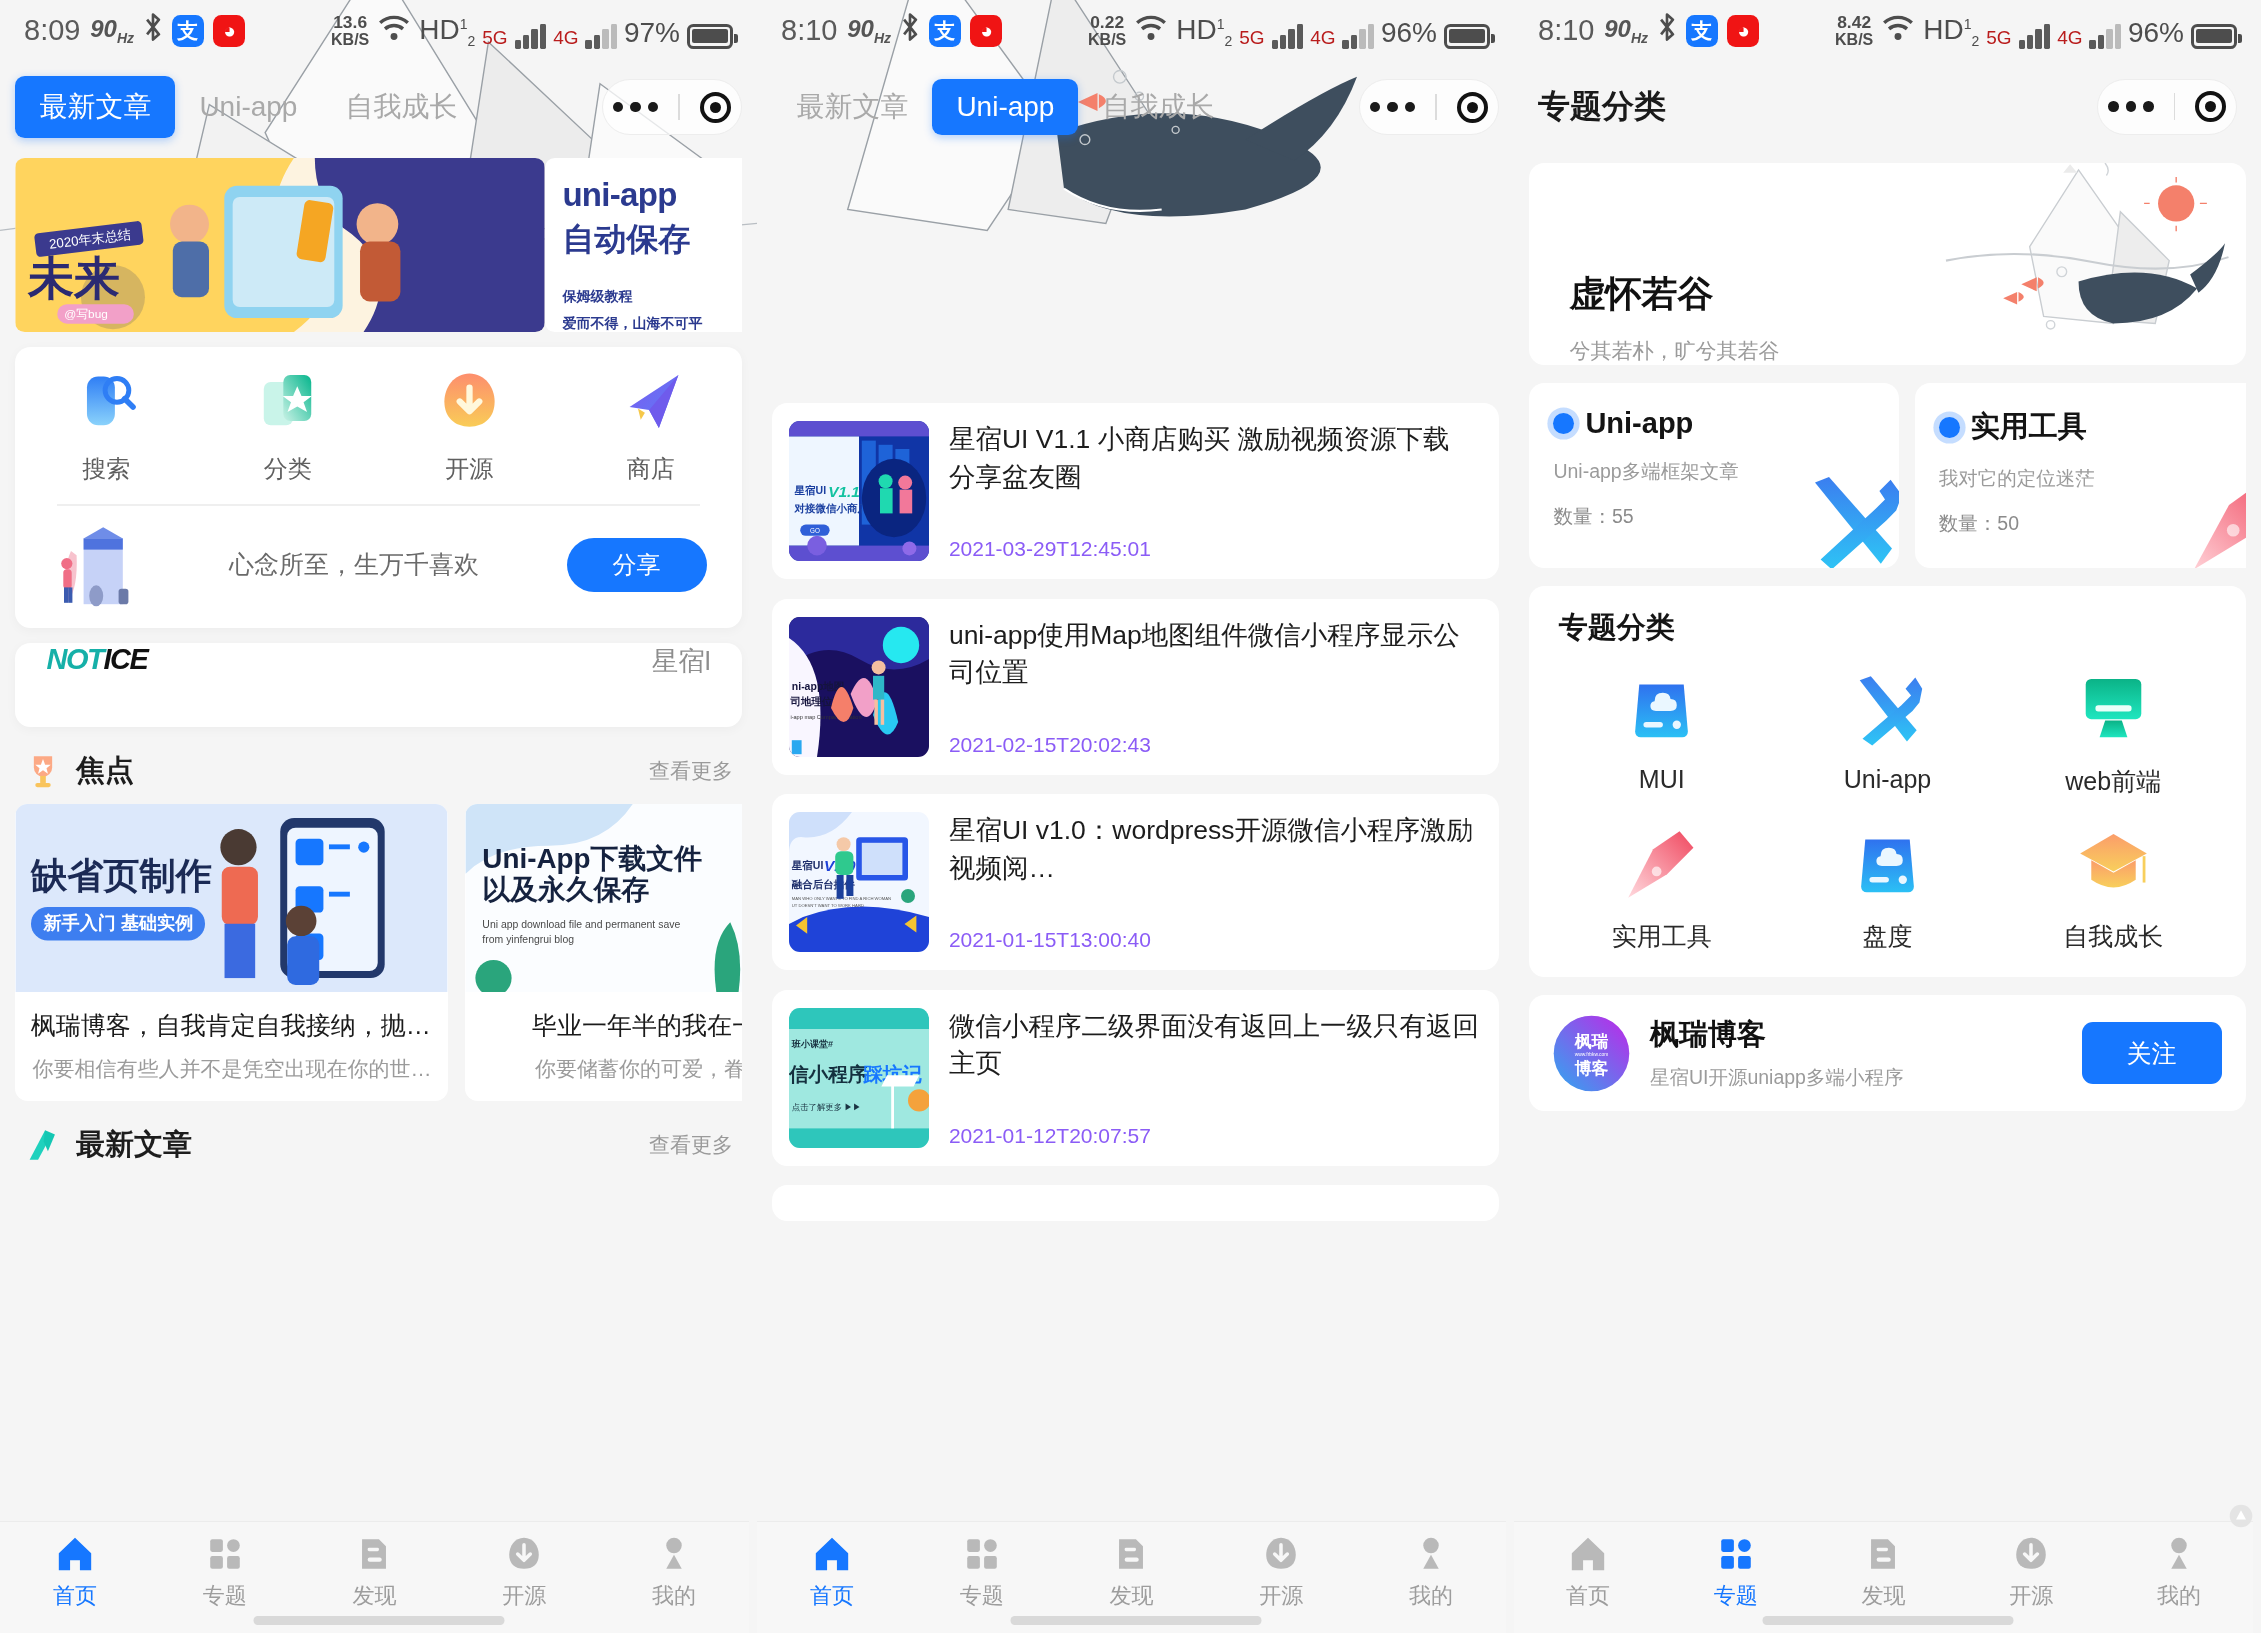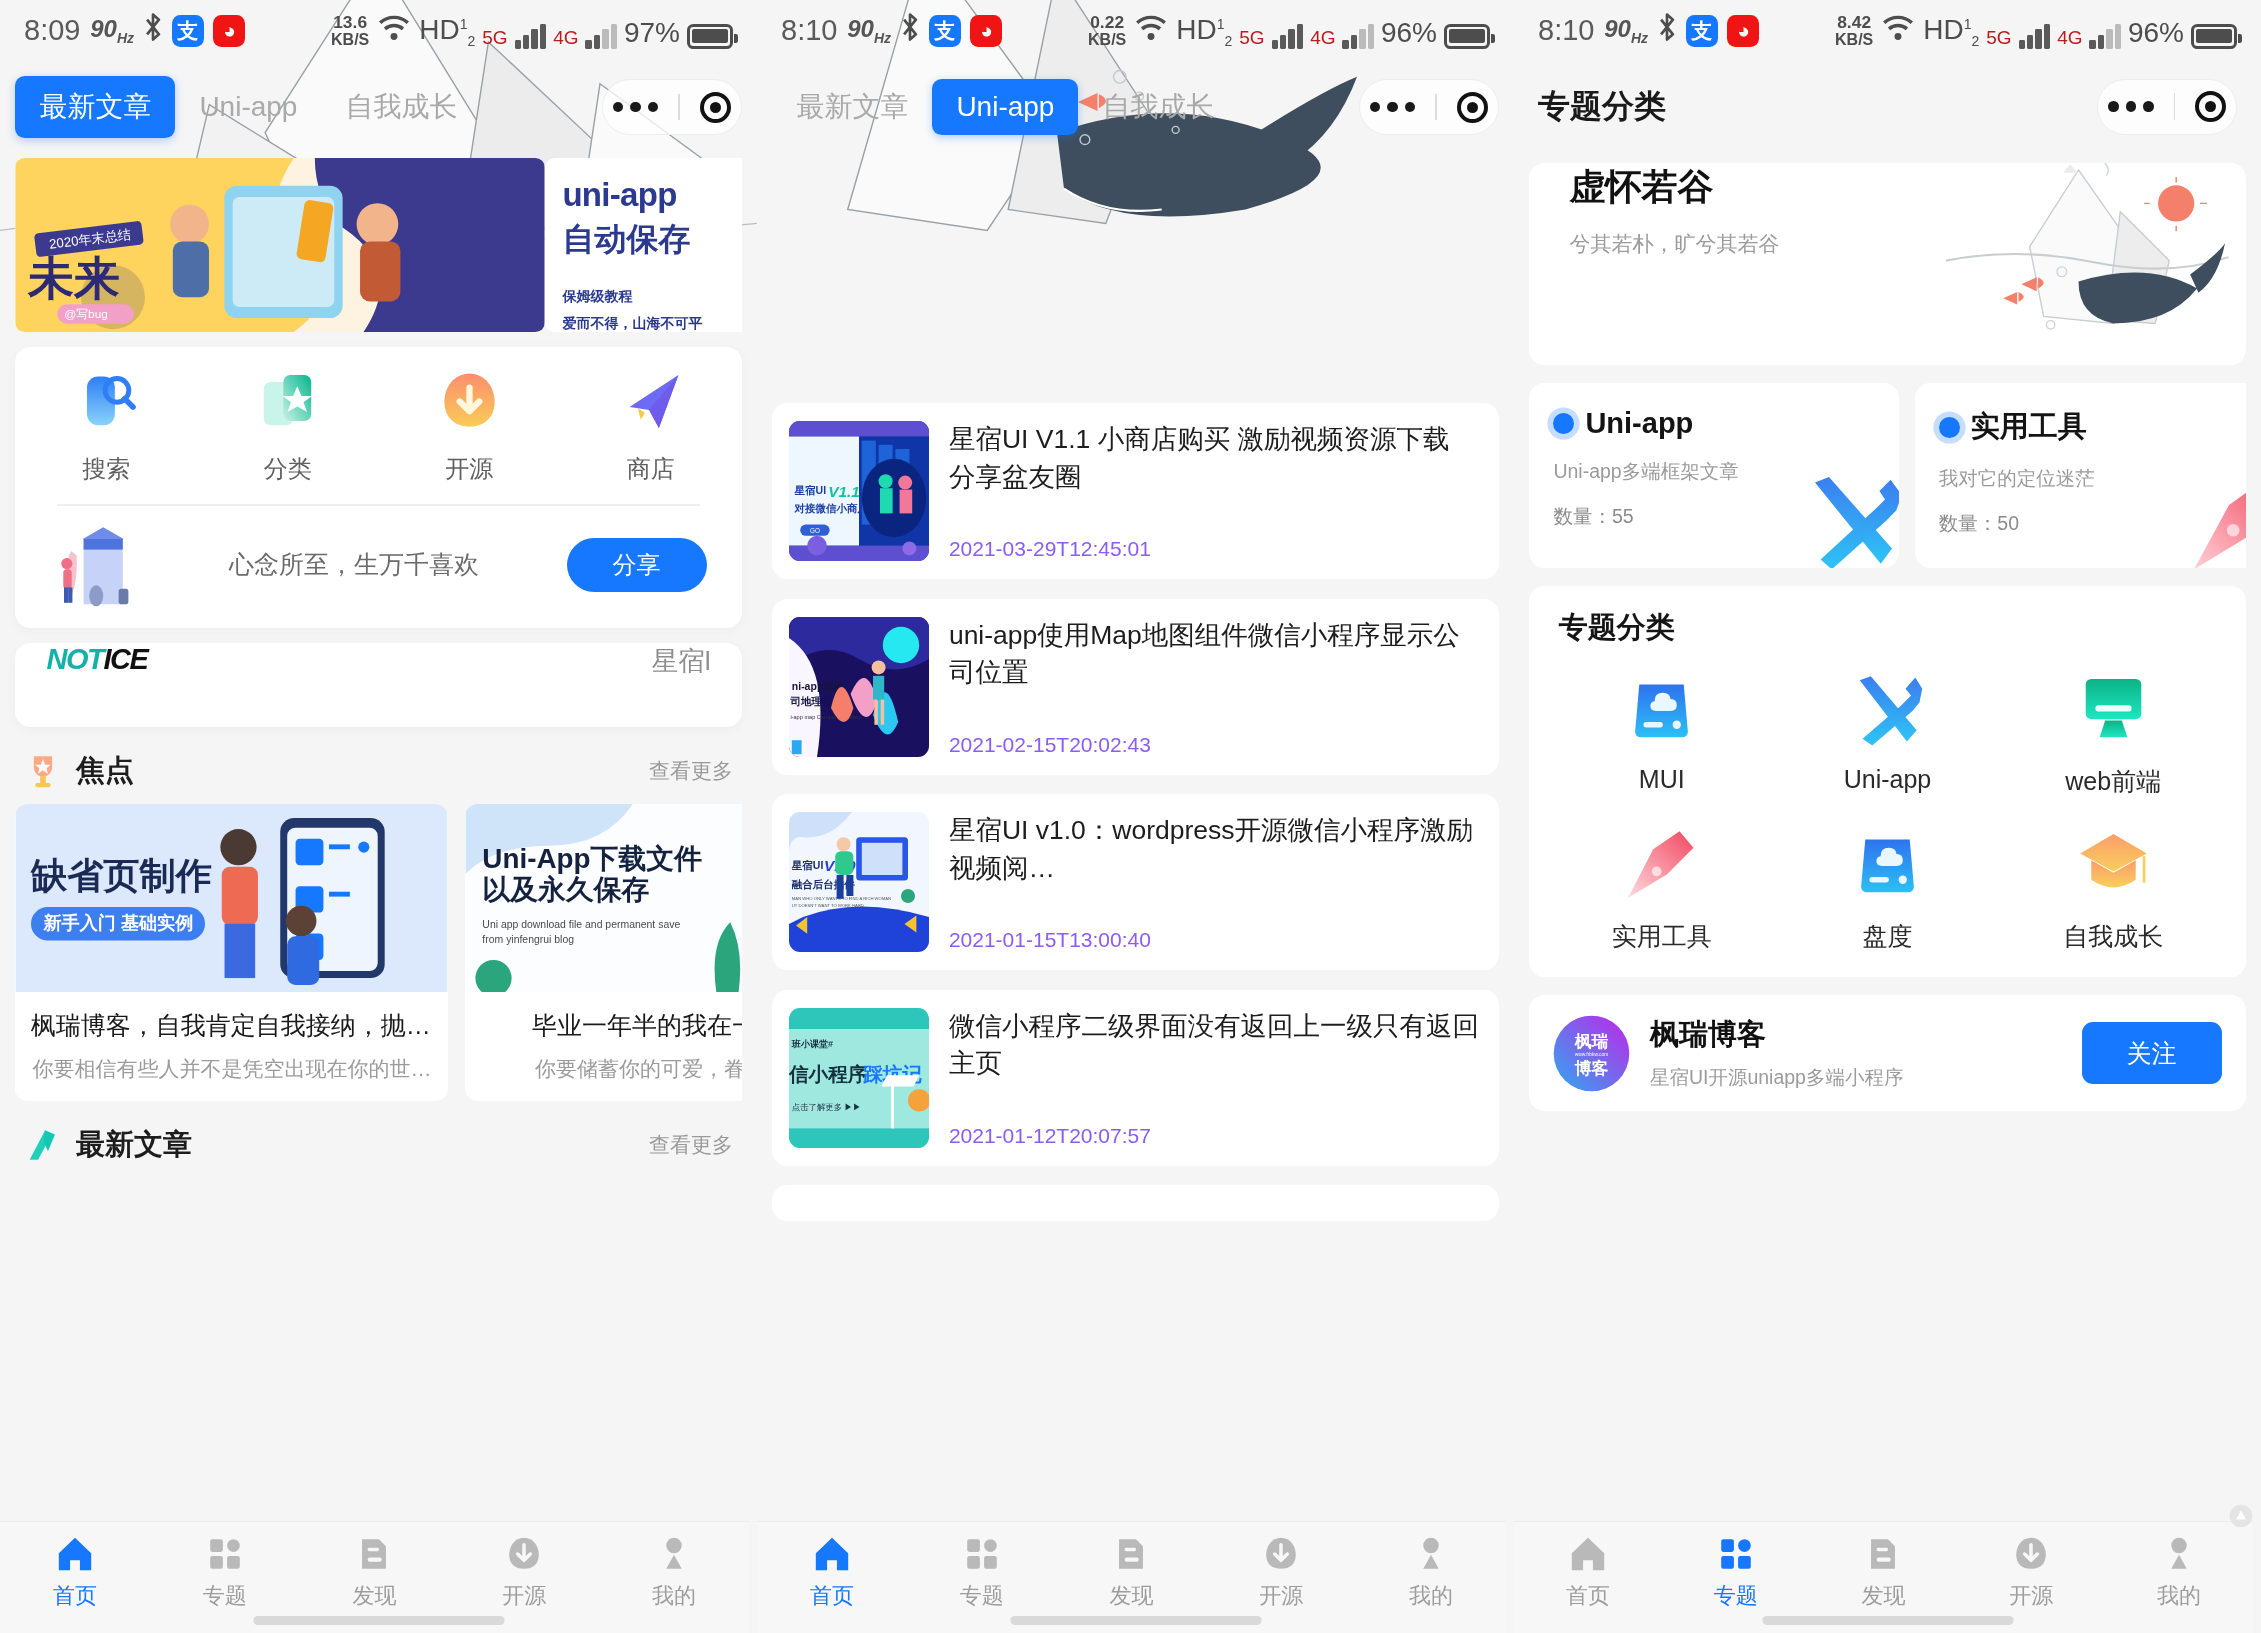--- a/index.html
+++ b/index.html
@@ -108,21 +108,21 @@
   .artlist { position:relative; z-index:20; padding: 0 15.4px; }
   .art { background:#fff; border-radius:15.4px; display:flex; gap:19.5px; padding: 18px 17px; margin-bottom:19.5px; align-items:stretch;}
   .art-thumb { width:140px; height:140px; border-radius:11px; flex:none; overflow:hidden; position:relative;}
   .art-body { flex:1; display:flex; flex-direction:column; min-width:0;}
   .art-title { font-size:26.5px; color:#1d1d1d; line-height:1.42; max-height:77px; overflow:hidden;}
   .art-date { margin-top:auto; font-size:21px; color:#8b5cf6;}
 
   
   .p3head { position:relative; z-index:30; display:flex; align-items:center; padding: 7px 24px 0 24px; height:84px;}
   .p3title { font-size:32px; color:#1a1a1a; font-weight:600;}
-  .hero-card { position:relative; z-index:20; margin: 18px 15.4px 0 15.4px; height:202px; border-radius:15.4px; background:#fff; overflow:hidden; display:flex; align-items:flex-start;}
+  .hero-card { position:relative; z-index:20; margin: 18px 15.4px 0 15.4px; height:202px; border-radius:15.4px; background:#fff; overflow:hidden; display:flex; align-items:flex-end;}
   .hero-txt { padding-left:40px; }
   .hero-h { font-size:36px; color:#111; font-weight:600;}
   .hero-sub { font-size:21px; color:#9b9b9b; margin-top:18px;}
   .hero-ill { position:absolute; right:14px; top:-14px; width:293px; height:230px;}
 
   .twocards { position:relative; z-index:20; display:flex; gap:15.4px; margin: 18px 15.4px 0 15.4px; overflow:hidden;}
   .ccard { width:370px; flex:none; height:185px; background:#fff; border-radius:15.4px; padding: 24px 24px; position:relative; overflow:hidden;}
   .ccard-h { display:flex; align-items:center; gap:11px;}
   .cdot { width:21px; height:21px; border-radius:50%; background:#1677ff; box-shadow:0 0 0 5.6px rgba(22,119,255,.25);}
   .ccard-t { font-size:29px; color:#141414; font-weight:600;}

